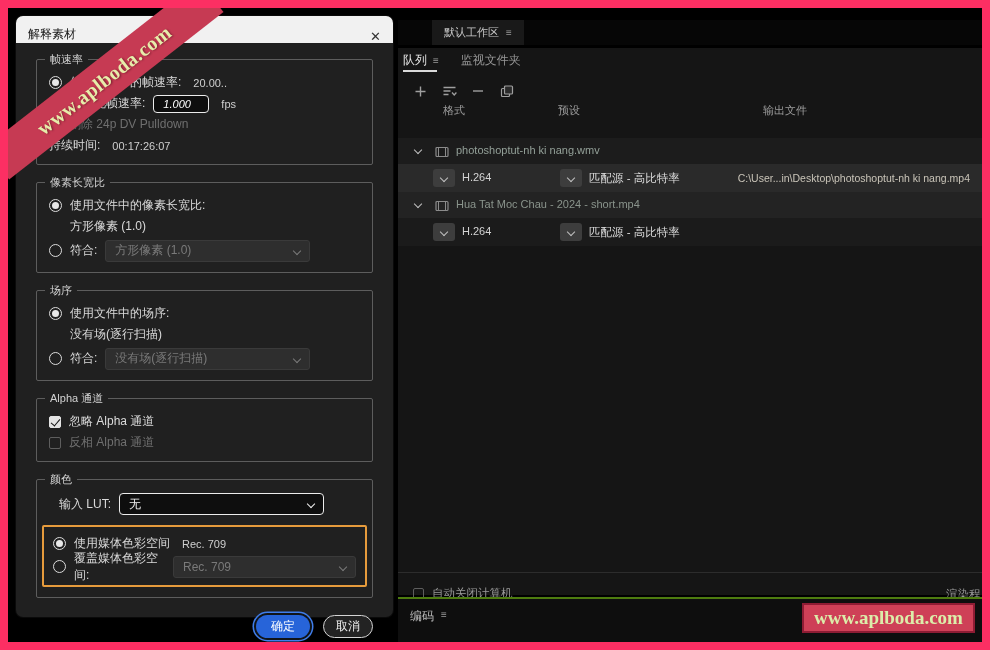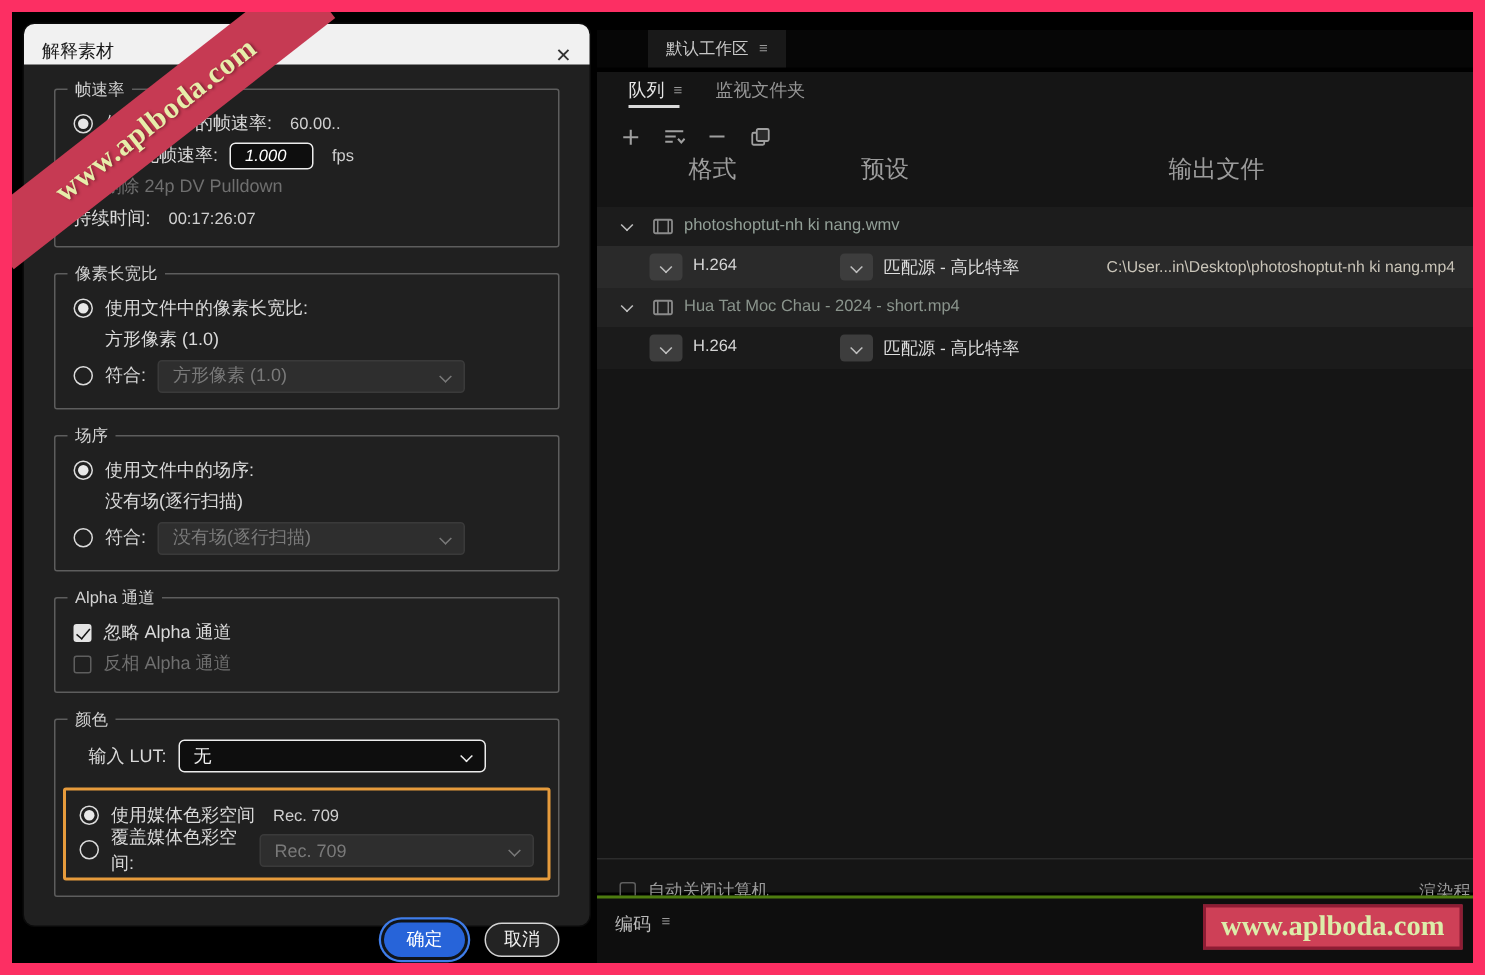--- a/index.html
+++ b/index.html
@@ -44,27 +44,27 @@
   .btn-ok { background:#2764d9; border:none; color:#fff; padding:0 15px; box-shadow:0 0 0 2px #101418, 0 0 0 3.5px #3f7dea; margin-right:4px; }
   .btn-cancel { background:#232323; border:1.5px solid #d4d4d4; color:#f0f0f0; padding:0 12px; }
 
   
   .panel { position:absolute; left:390px; top:0; width:584px; height:634px; }
   .ws-bar { position:absolute; left:0; top:12px; right:0; height:25px; background:#060606; }
   .ws-tab { position:absolute; left:34px; top:0; height:25px; padding:0 12px; background:#191919; color:#c8c8c8; font-size:11px; display:flex; align-items:center; gap:7px; }
   .menu-ic { font-size:10px; color:#9a9a9a; line-height:1; }
 
   .queue { position:absolute; left:0; top:40px; right:0; height:547px; background:#151515; }
-  .qtabs { position:absolute; left:16px; top:0; right:0; height:25px; display:flex; align-items:center; gap:22px; padding-left:5px; font-size:12px; }
+  .qtabs { position:absolute; left:0; top:0; right:0; height:25px; display:flex; align-items:center; gap:22px; padding-left:5px; font-size:12px; }
   .qtab { display:flex; align-items:center; gap:6px; color:#969696; position:relative; height:25px; }
   .qtab.active { color:#e6e6e6; }
   .qtab.active::after { content:""; position:absolute; left:0; bottom:1px; width:34px; height:2px; background:#dadada; }
   .qtoolbar { position:absolute; left:0; top:25px; right:0; height:36px; display:flex; align-items:center; gap:13px; padding-left:14px; }
   .tool { width:16px; height:16px; display:flex; align-items:center; justify-content:center; color:#9f9f9f; }
-  .qhead { position:absolute; left:0; top:52px; right:0; height:22px; font-size:16px; color:#9c9c9c;margin-left:16px; }
+  .qhead { position:absolute; left:0; top:52px; right:0; height:22px; font-size:11px; color:#9c9c9c; }
   .qhead span { position:absolute; top:3px; }
   .h-format { left:45px; } .h-preset { left:160px; } .h-output { left:365px; }
 
   .jrow { position:absolute; left:0; right:0; }
   .src-row { height:26px; }
   .out-row { height:28px; }
   .row-chev { position:absolute; left:17px; top:9px; }
   .clip-ic { position:absolute; left:37px; top:6px; }
   .src-name { position:absolute; left:58px; top:6px; font-size:11px; color:#93a098; }
   .dd-btn { position:absolute; top:5px; width:22px; height:18px; background:#3d3d3d; border-radius:3px; display:flex; align-items:center; justify-content:center; }
@@ -94,21 +94,21 @@
         <span class="dlg-title-text">解释素材</span>
         <span class="dlg-close">✕</span>
       </header>
       <div class="dlg-body">
 
         <div class="grp">
           <span class="legend">帧速率</span>
           <div class="row">
             <span class="radio sel"></span>
             <span>使用文件中的帧速率:</span>
-            <span class="val">60.00..</span>
+            <span class="val">20.00..</span>
           </div>
           <div class="row">
             <span class="radio"></span>
             <span>假定此帧速率:</span>
             <span class="inp">1.000</span>
             <span class="val">fps</span>
           </div>
           <div class="row">
             <span class="cb dis"></span>
             <span class="dim">删除 24p DV Pulldown</span>

